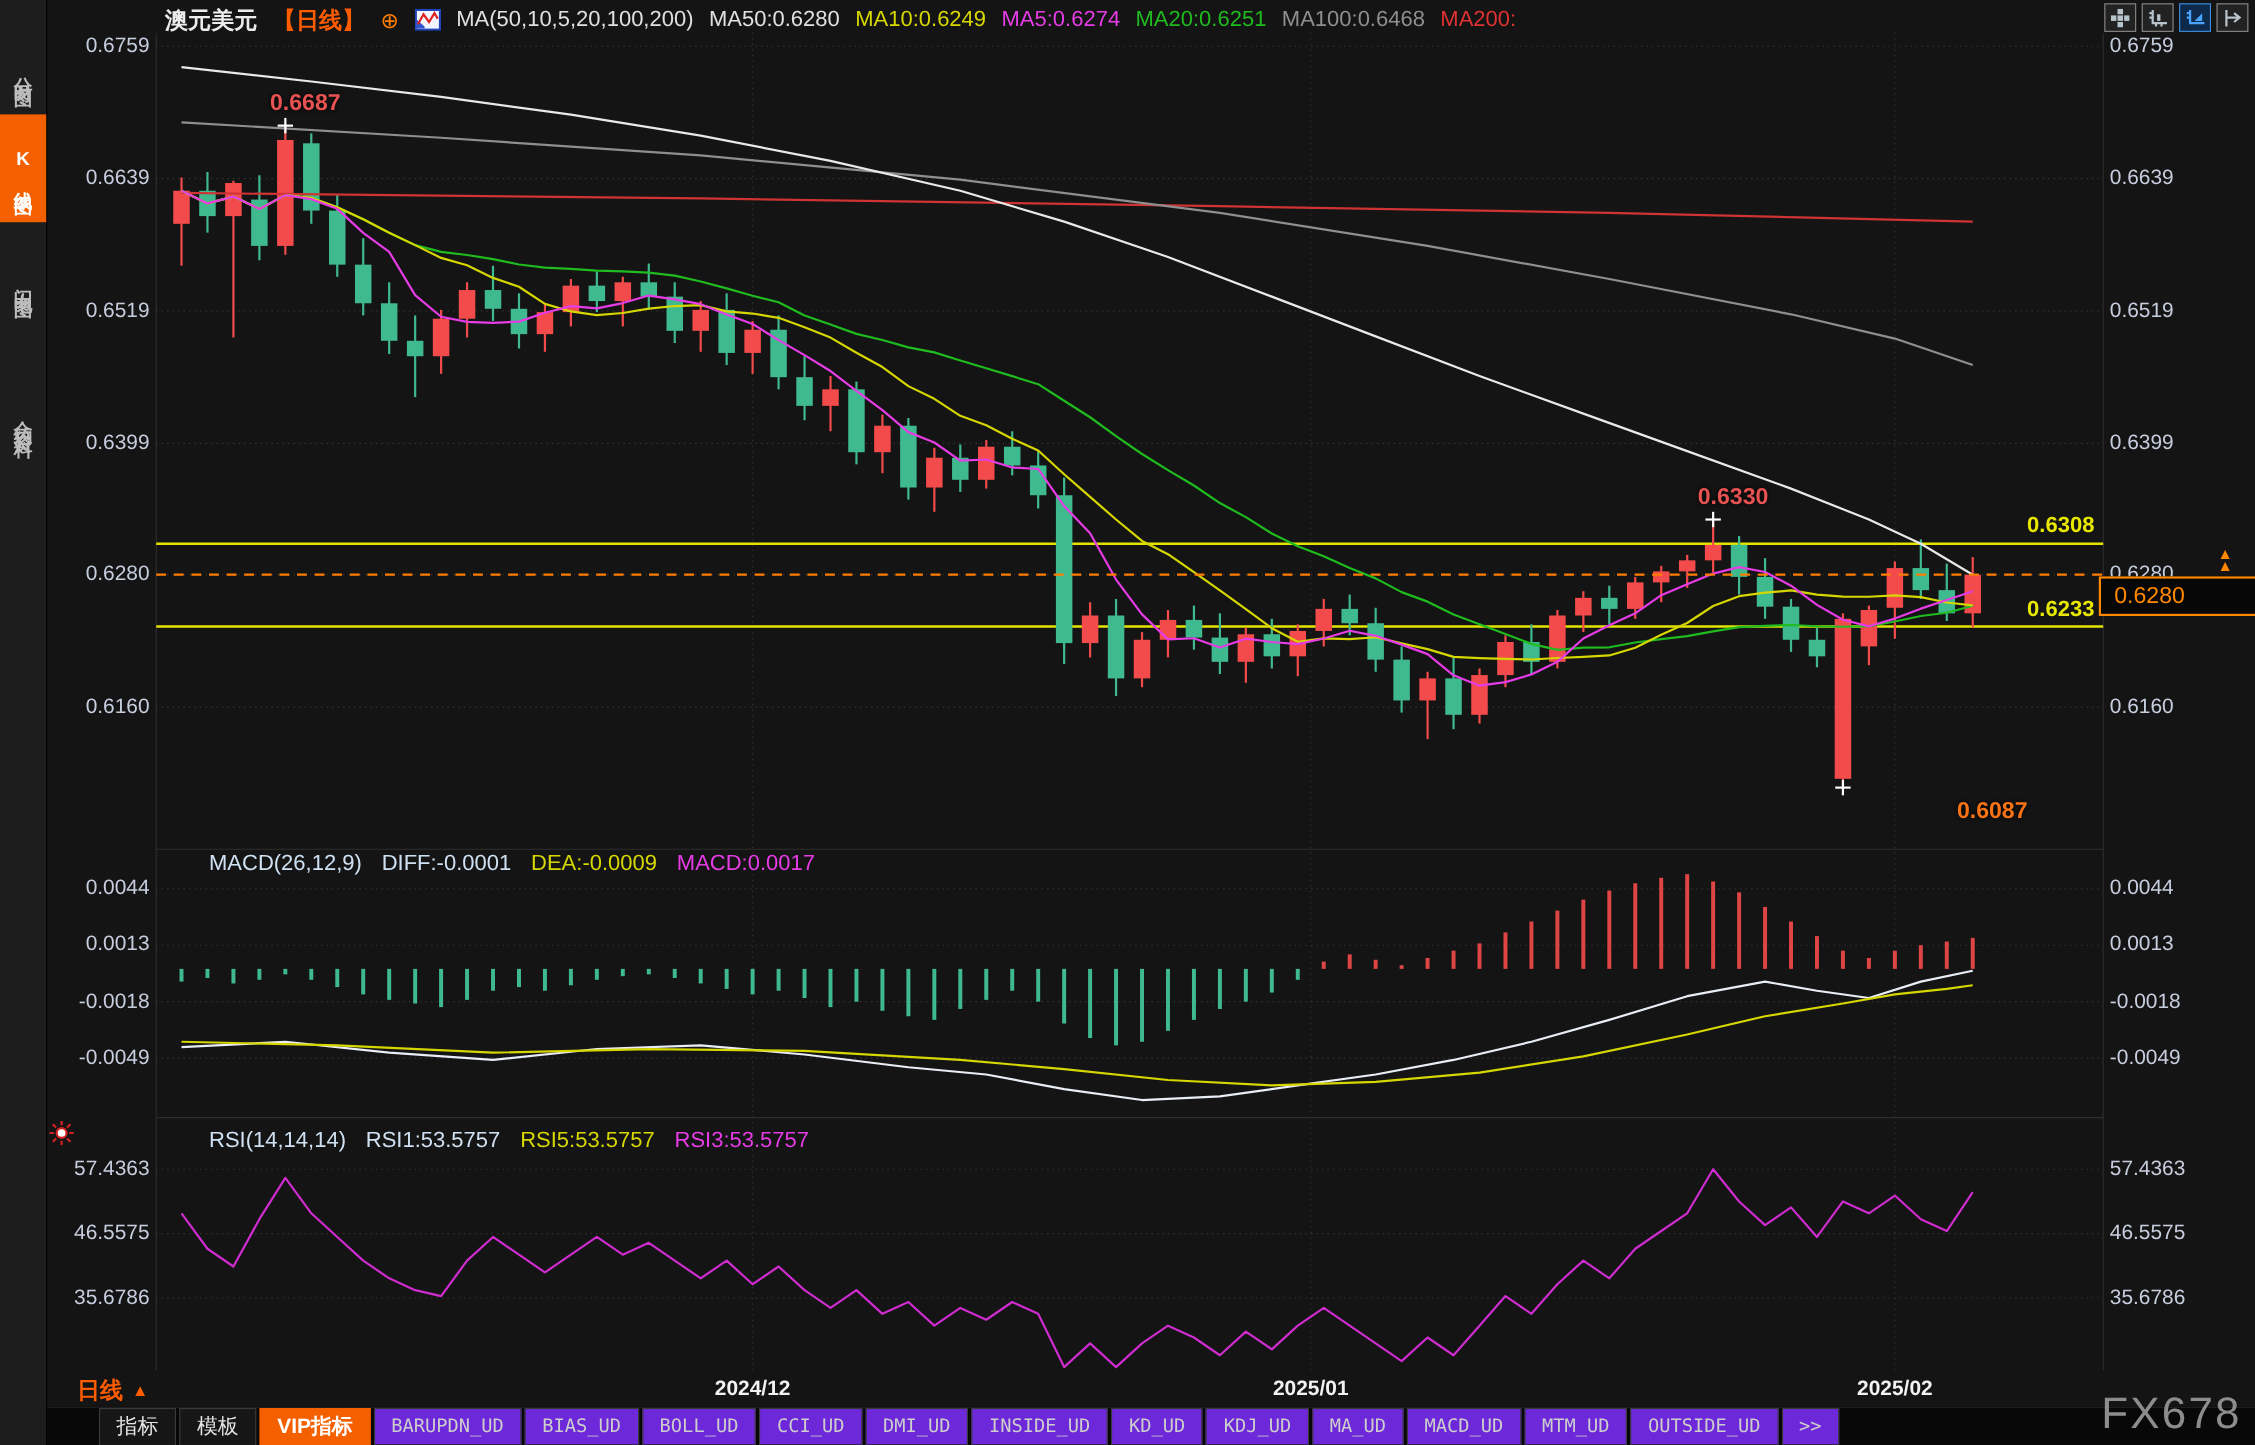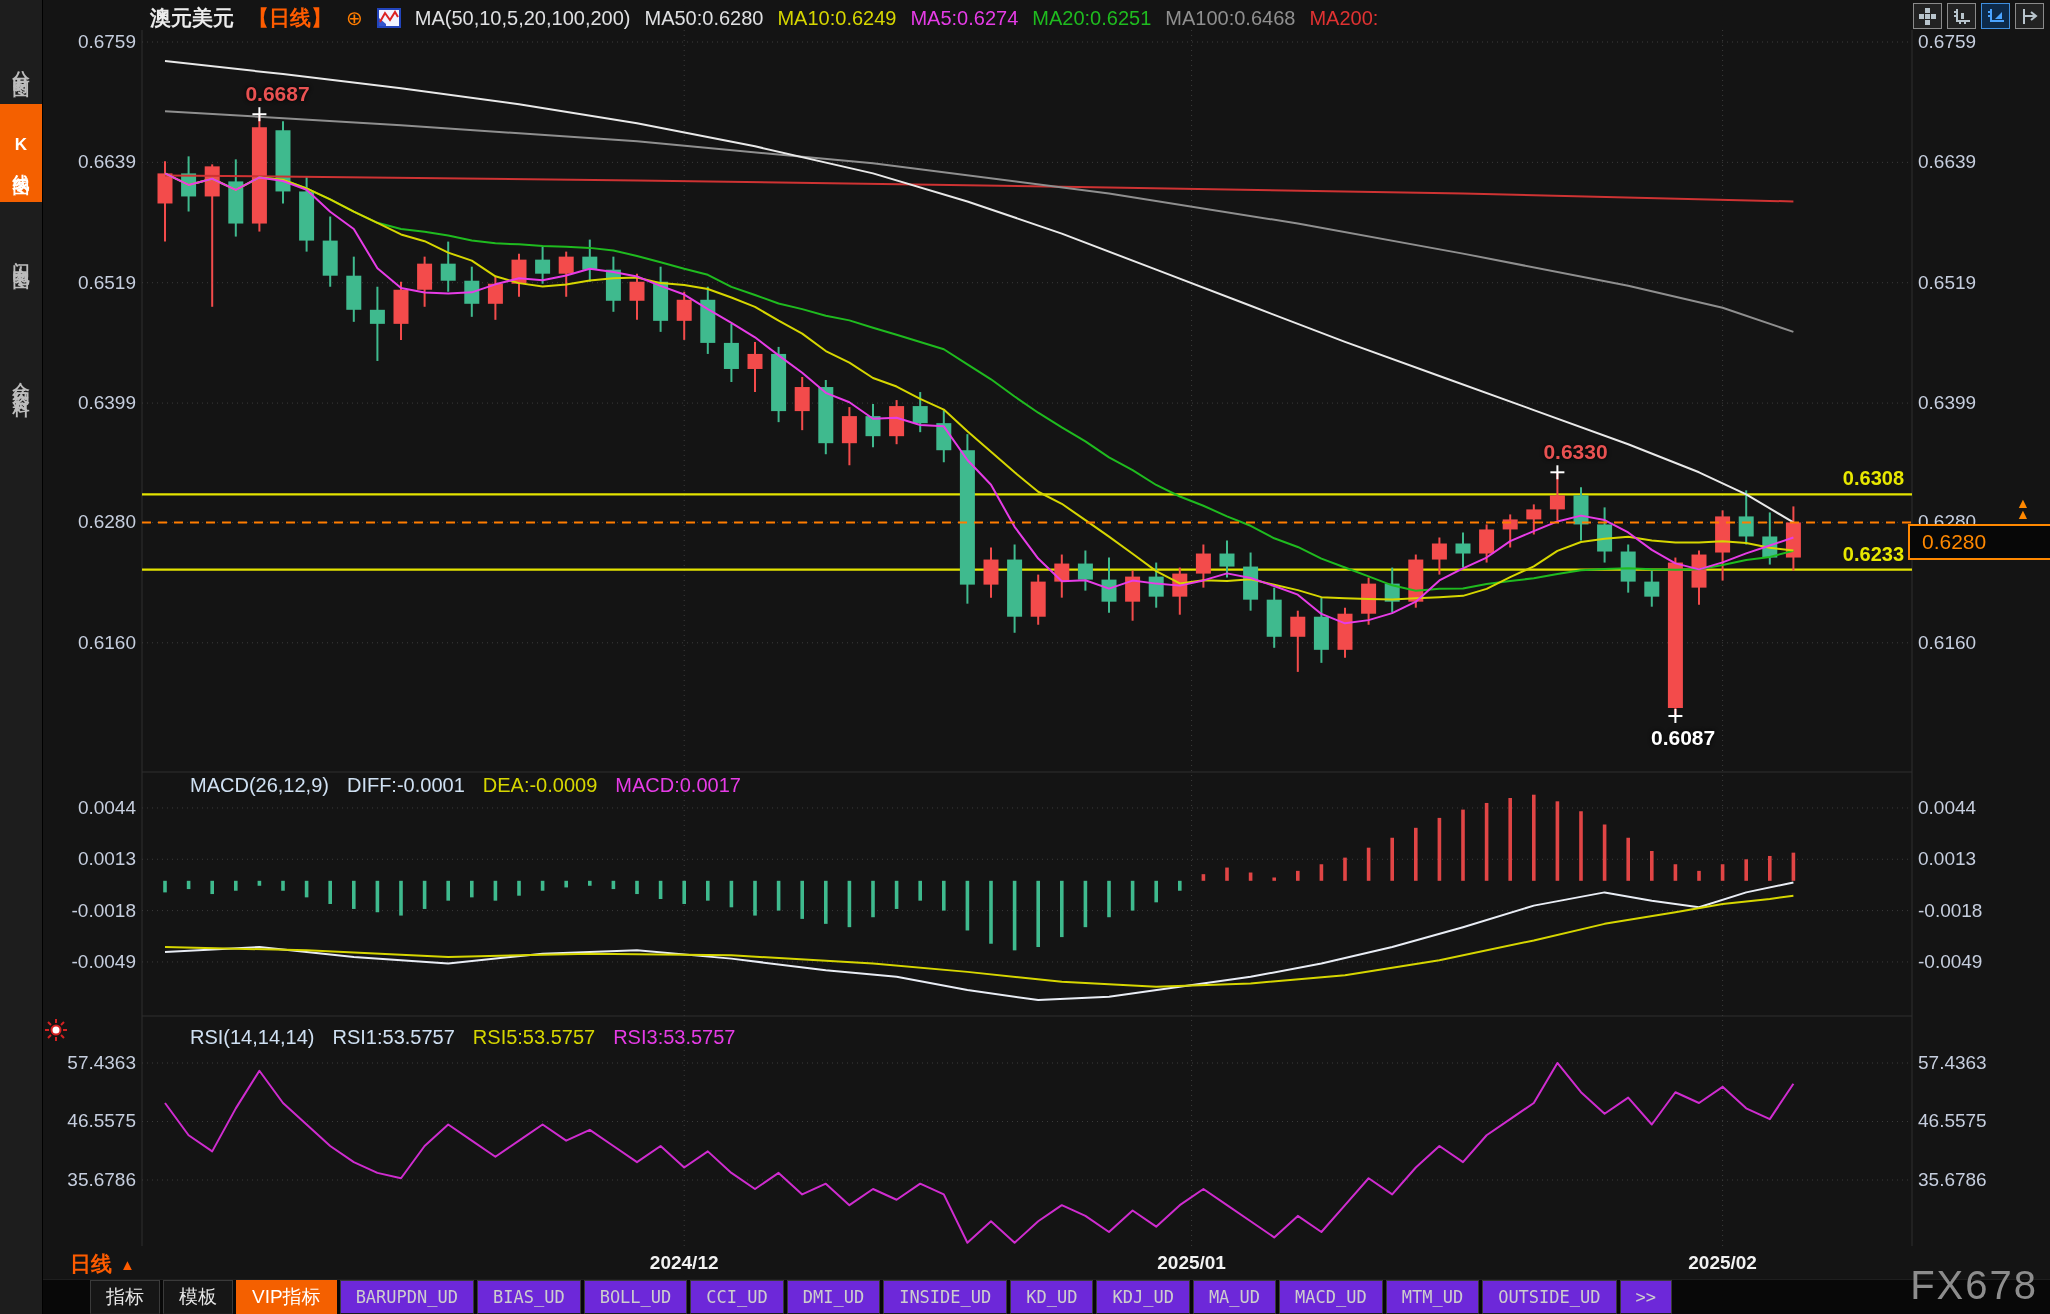--- a/index.html
+++ b/index.html
@@ -32,21 +32,21 @@
   #price-box{position:absolute;left:1908px;top:524px;width:136px;height:32px;border:2px solid #ff8800;
       background:#070707;color:#ff8800;font-size:21px;line-height:32px;padding-left:12px;z-index:6;}
   #price-marker{position:absolute;left:2016px;top:498px;color:#ff8800;font-size:14px;line-height:11px;white-space:pre;z-index:6;text-align:center;}
   #period-badge{position:absolute;left:70px;top:1250px;color:#ff5c00;font-weight:bold;font-size:21px;z-index:6;display:flex;gap:8px;align-items:center;}
   #period-badge .arr{font-size:15px;}
   #tab-row{position:absolute;left:43px;bottom:0;width:2007px;height:34px;background:#080808;display:flex;
       align-items:stretch;gap:3px;padding-left:47px;z-index:6;border-top:1px solid #1e1e1e;}
   .tab{display:flex;align-items:center;padding:0 15px;background:#161616;border:1px solid #3a3a3a;border-bottom-color:#1c1c1c;
       color:#e6e6e6;font-size:19px;cursor:pointer;white-space:nowrap;}
   .tab.mono{font-family:"DejaVu Sans Mono",monospace;font-size:17px;color:#cdcdcd;background:#6d28d9;}
-  .tab.active{background:#f46000;color:#fff;border-color:#f46000;font-weight:normal;}
+  .tab.active{background:#f46000;color:#fff;border-color:#f46000;font-weight:bold;}
   #watermark{position:absolute;right:12px;bottom:6px;font-size:40px;color:#8d8d8d;letter-spacing:2px;z-index:7;}
   #rsi-sun{position:absolute;left:44px;top:1018px;z-index:6;}
   .chart-mini-icon{display:inline-flex;}
 </style>
 </head>
 <body>
 
 <div id="sidebar">
     <div class="side-item" style="top: 30px; height: 70px;">分时图</div>
     <div class="side-item active" style="top: 104px; height: 98px;">K线图</div>
@@ -332,21 +332,21 @@
     <div class="tick" style="left:1918px;top:1110.4953076px;width:96px">46.5575</div>
     <div class="tick" style="left:50px;top:1168.9911529px;width:86px;text-align:right">35.6786</div>
     <div class="tick" style="left:1918px;top:1168.9911529px;width:96px">35.6786</div>
     <div class="date" style="left:629.2px;top:1252px;width:110px;text-align:center">2024/12</div>
     <div class="date" style="left:1136.6000000000001px;top:1252px;width:110px;text-align:center">2025/01</div>
     <div class="date" style="left:1667.6000000000001px;top:1252px;width:110px;text-align:center">2025/02</div>
     <div class="lvl" style="left:1790px;top:467.35299999999916px;width:114px;text-align:right;color:#e8e800">0.6308</div>
     <div class="lvl" style="left:1790px;top:542.5779999999997px;width:114px;text-align:right;color:#e8e800">0.6233</div>
     <div class="ann" style="left:245.39999999999998px;top:82.21599999999984px;color:#e85252">0.6687</div>
     <div class="ann" style="left:1543.4px;top:440.28699999999935px;color:#e85252">0.6330</div>
-    <div class="ann" style="left:1651px;top:726.0159999999993px;color:#ffffff">0.6087</div>
+    <div class="ann" style="left:1779px;top:726.0159999999993px;color:#f97316">0.6087</div>
   </div>
 
 <div id="header">
   <span class="sym">澳元美元</span>
   <span class="per">【日线】</span>
   <span class="plus">⊕</span>
   <span class="chart-mini-icon">
     <svg width="24" height="20" viewBox="0 0 24 20">
       <rect x="1" y="1" width="22" height="18" fill="#f2f4ff" stroke="#2244bb" stroke-width="2"></rect>
       <polygon points="2,18 2,10 9,16 9,18" fill="#3355cc"></polygon>

